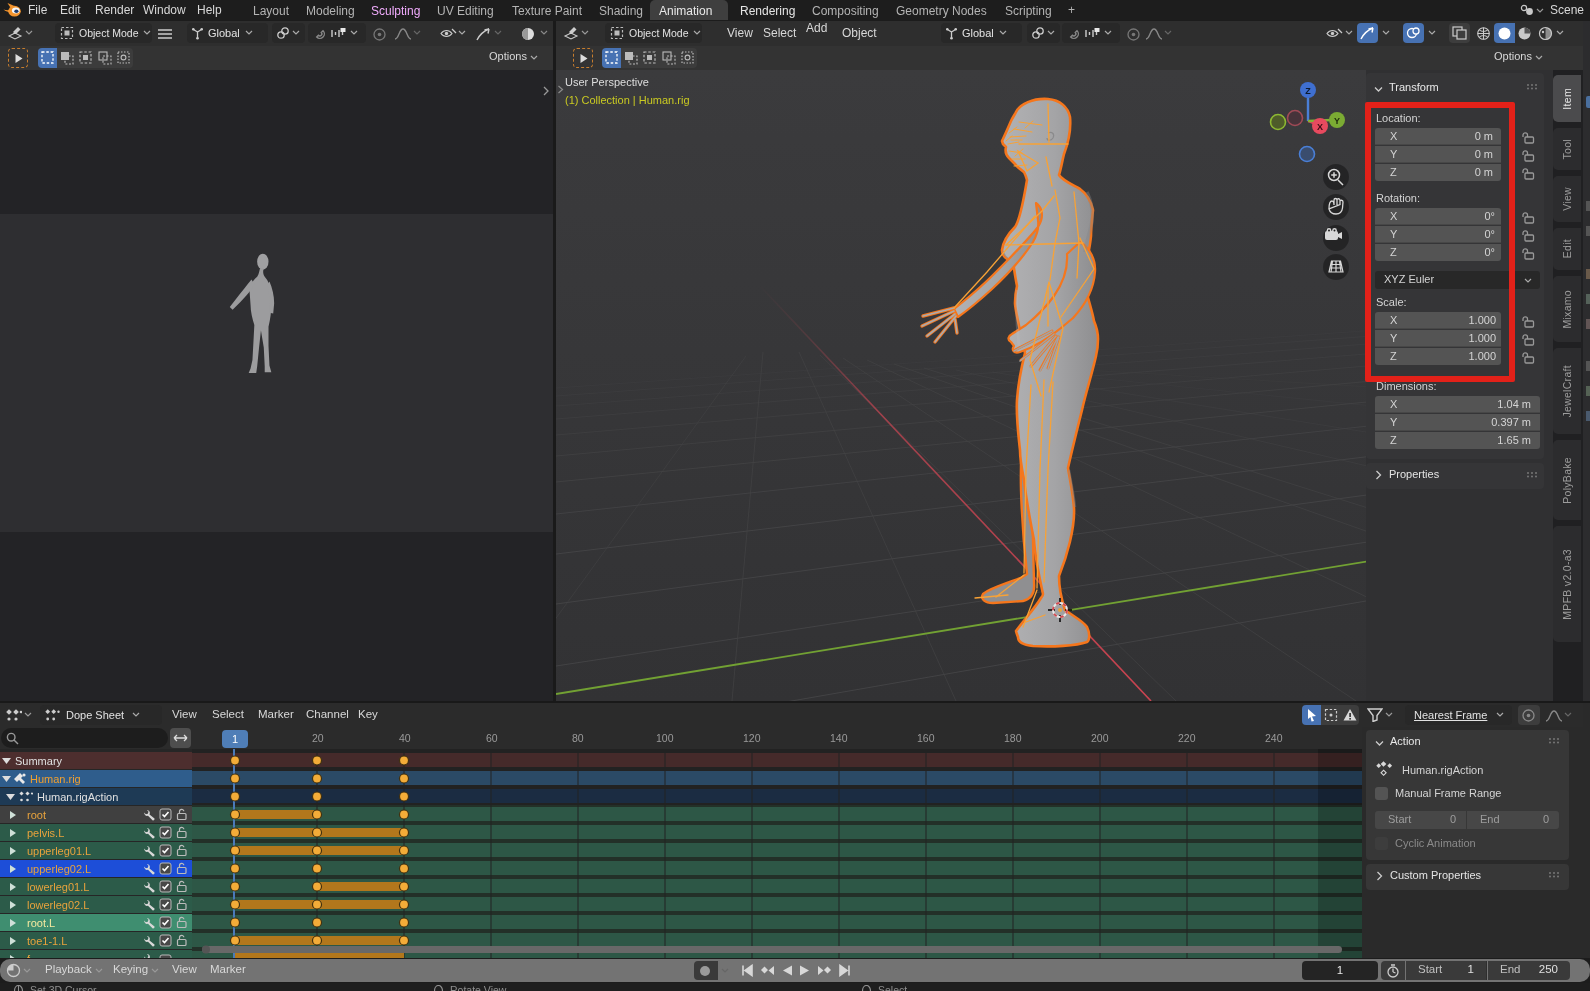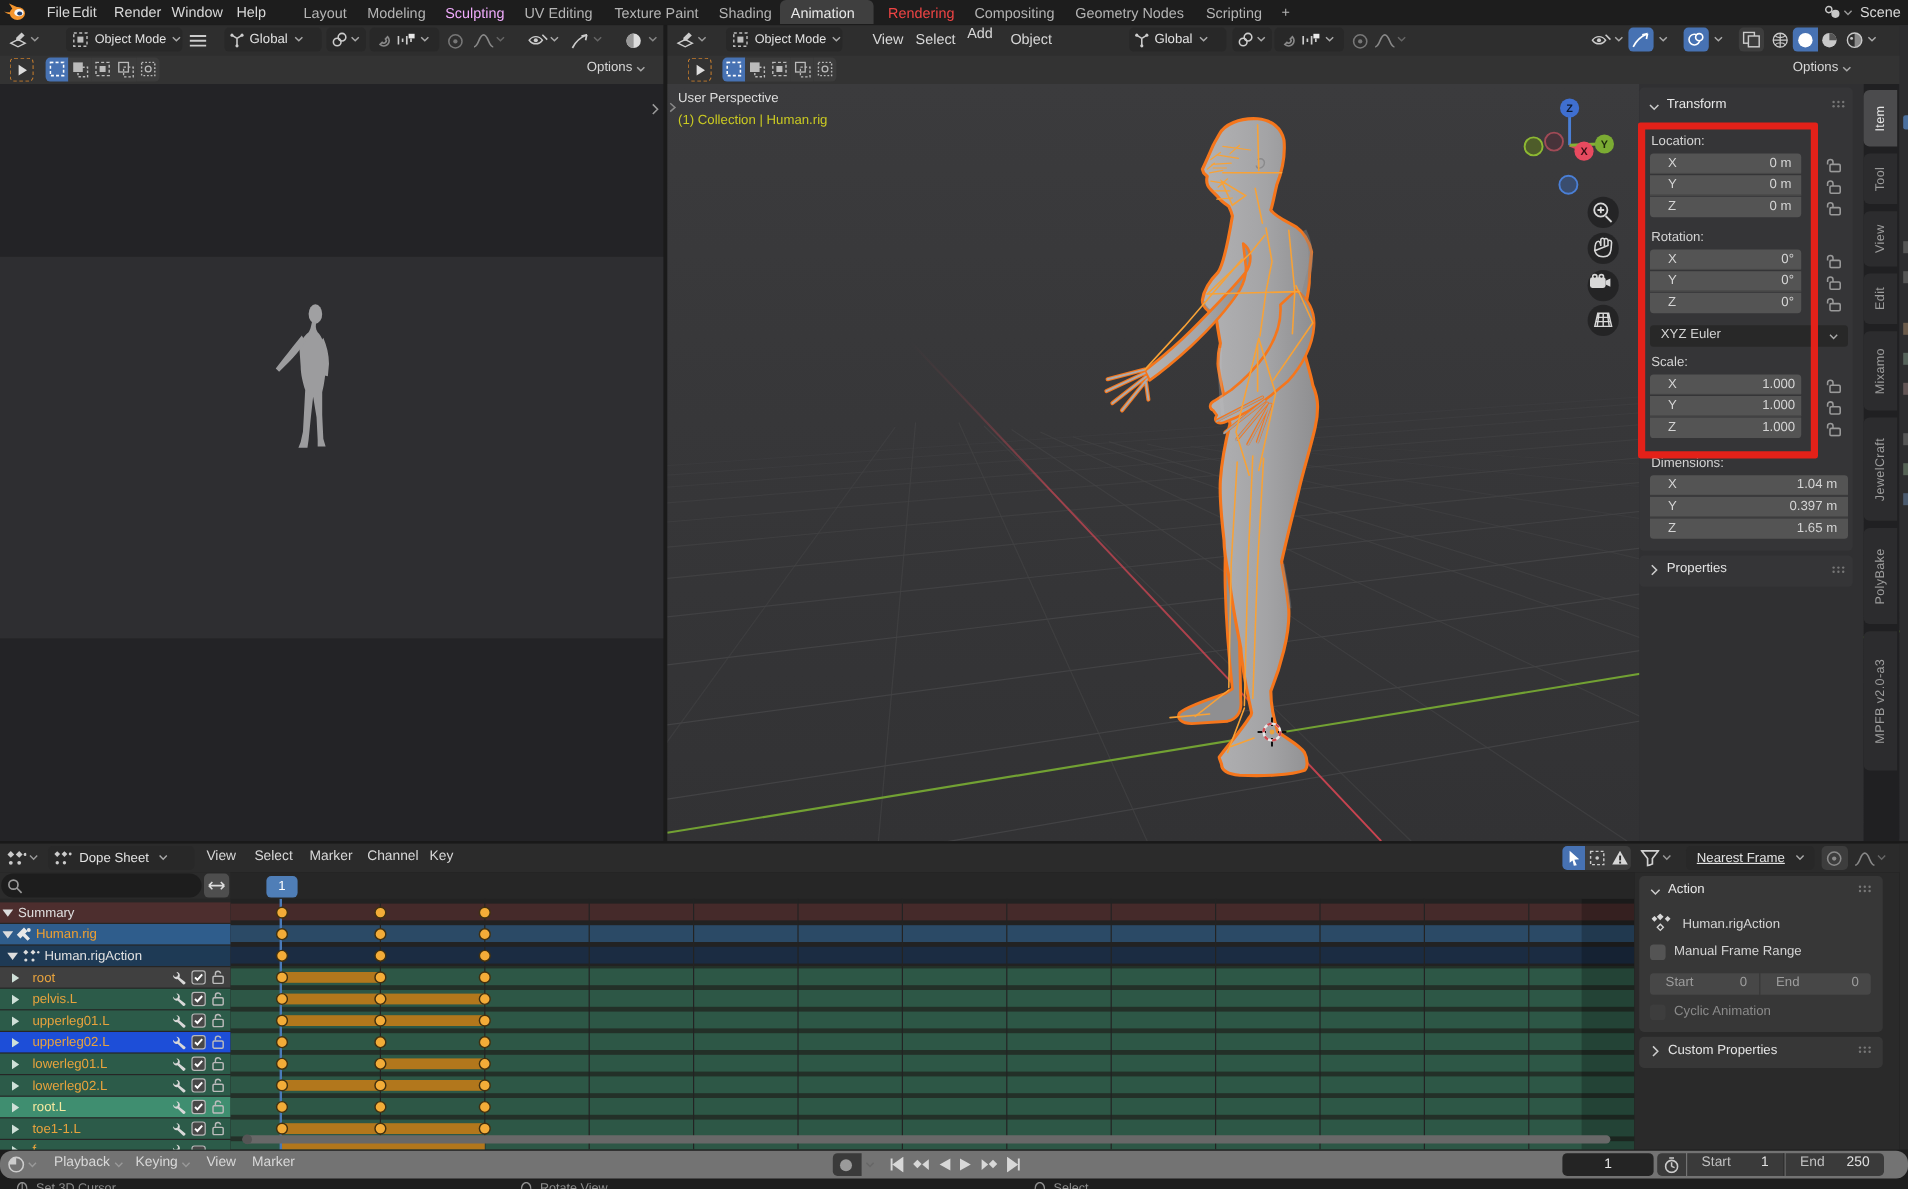--- a/index.html
+++ b/index.html
@@ -23,34 +23,34 @@
 <div id="app">
 
 <div class="abs" id="topbar" style="left:0;top:0;width:1590px;height:20px;background:#1d1d1d;">
  <svg class="abs" style="left:3px;top:2px;" width="19" height="16" viewBox="0 0 19 16">
   <ellipse cx="11.5" cy="9.2" rx="6.3" ry="5.4" fill="#f4952e"></ellipse>
   <path d="M0.5 7.5 C4 8.8 8 8.2 10.5 6.5 L13 8.8 C9.5 11.2 4 10.5 0.5 7.5 Z" fill="#f4952e"></path>
   <path d="M4.5 1 L12.5 4.5 L8.5 7.2 Z" fill="#f4952e"></path>
   <ellipse cx="12.8" cy="8.6" rx="3.9" ry="3" fill="#f6f6f6"></ellipse>
   <ellipse cx="13.4" cy="9.2" rx="2.1" ry="1.7" fill="#1e3c6e"></ellipse>
  </svg>
- <span class="abs txt" style="left:39px;top:3px;text-align:center;">File</span>
+ <span class="abs txt" style="left:28px;top:3px;text-align:center;">File</span>
  <span class="abs txt" style="left:60px;top:3px;">Edit</span>
  <span class="abs txt" style="left:95px;top:3px;">Render</span>
  <span class="abs txt" style="left:143px;top:3px;">Window</span>
  <span class="abs txt" style="left:197px;top:3px;">Help</span>
  <span class="abs txt" style="left:253px;top:4px;color:#b4b4b4;">Layout</span>
  <span class="abs txt" style="left:306px;top:4px;color:#b4b4b4;">Modeling</span>
  <span class="abs txt" style="left:371px;top:4px;color:#f0abfc;">Sculpting</span>
  <span class="abs txt" style="left:437px;top:4px;color:#b4b4b4;text-align:center;">UV Editing</span>
  <span class="abs txt" style="left:512px;top:4px;color:#b4b4b4;">Texture Paint</span>
  <span class="abs txt" style="left:599px;top:4px;color:#b4b4b4;">Shading</span>
  <div class="abs" style="left:650px;top:0px;width:78px;height:20px;background:#3f3f3f;border-radius:5px 5px 0 0;"></div>
  <span class="abs txt" style="left:659px;top:4px;color:#e8e8e8;">Animation</span>
- <span class="abs txt" style="left:740px;top:4px;color:#ef4444;">Rendering</span>
+ <span class="abs txt" style="left:740px;top:4px;color:#e5e5e5;">Rendering</span>
  <span class="abs txt" style="left:812px;top:4px;color:#b4b4b4;">Compositing</span>
  <span class="abs txt" style="left:896px;top:4px;color:#b4b4b4;">Geometry Nodes</span>
  <span class="abs txt" style="left:1005px;top:4px;color:#b4b4b4;">Scripting</span>
  <span class="abs txt" style="left:1068px;top:3px;color:#b4b4b4;">+</span>
  <svg class="abs" style="left:1519px;top:3px;" width="16" height="14" viewBox="0 0 16 14">
   <circle cx="5" cy="5" r="2.6" fill="none" stroke="#c8c8c8" stroke-width="1.2"></circle>
   <circle cx="10.5" cy="8.5" r="3.4" fill="#c8c8c8"></circle>
  </svg>
  <svg class="abs" style="left:1536px;top:8px;" width="8" height="6">
         <path d="M1 1 L4 4 L7 1" stroke="#999" stroke-width="1.2" fill="none"></path>
@@ -764,20 +764,34 @@
  <div class="abs" style="left:1px;top:1px;width:167px;height:20px;background:#1d1d1d;border-radius:10px;"></div>
  <svg class="abs" style="left:6px;top:5px;" width="13" height="13" viewBox="0 0 13 13">
         <circle cx="5.2" cy="5.2" r="3.8" fill="none" stroke="#999" stroke-width="1.4"></circle>
         <path d="M8 8 L12 12" stroke="#999" stroke-width="1.4"></path>
       </svg>
  <div class="abs" style="left:170px;top:1px;width:21px;height:20px;background:#4e4e4e;border-radius:4px;"></div>
  <svg class="abs" style="left:173px;top:6px;" width="15" height="10" viewBox="0 0 15 10">
         <path d="M1 5 H14 M1 5 L4 2 M1 5 L4 8 M14 5 L11 2 M14 5 L11 8" stroke="#ddd" stroke-width="1.3" fill="none"></path>
       </svg>
 
+ <div class="abs" style="left:192px;top:0;width:1170px;height:22px;background:#2b2b2b;color:#9a9a9a;font-size:10.5px;">
+  <span class="abs" style="left:120px;top:5px;">20</span>
+        <span class="abs" style="left:207px;top:5px;">40</span>
+        <span class="abs" style="left:294px;top:5px;">60</span>
+        <span class="abs" style="left:380px;top:5px;">80</span>
+        <span class="abs" style="left:464px;top:5px;">100</span>
+        <span class="abs" style="left:551px;top:5px;">120</span>
+        <span class="abs" style="left:638px;top:5px;">140</span>
+        <span class="abs" style="left:725px;top:5px;">160</span>
+        <span class="abs" style="left:812px;top:5px;">180</span>
+        <span class="abs" style="left:899px;top:5px;">200</span>
+        <span class="abs" style="left:986px;top:5px;">220</span>
+        <span class="abs" style="left:1073px;top:5px;">240</span>
+ </div>
  <div class="abs" style="left:222px;top:3px;width:26px;height:18px;background:#4f7eb7;border-radius:4px;color:#fff;font-size:11px;text-align:center;line-height:18px;">1</div>
 
  <svg class="abs" style="left:192px;top:22px;" width="1170" height="209" viewBox="0 0 1170 209">
         <rect x="0" y="0" width="1170" height="56" fill="#222222"></rect>
         <rect x="0" y="56" width="1170" height="153" fill="#233028"></rect>
   <rect x="0" y="4" width="1170" height="14" fill="#452a2a"></rect>
   <rect x="0" y="22" width="1170" height="14" fill="#2b4a66"></rect>
   <rect x="0" y="40" width="1170" height="14" fill="#1b2c42"></rect>
   <rect x="0" y="58" width="1170" height="14" fill="#2d5746"></rect>
   <rect x="0" y="76" width="1170" height="14" fill="#2d5746"></rect>

